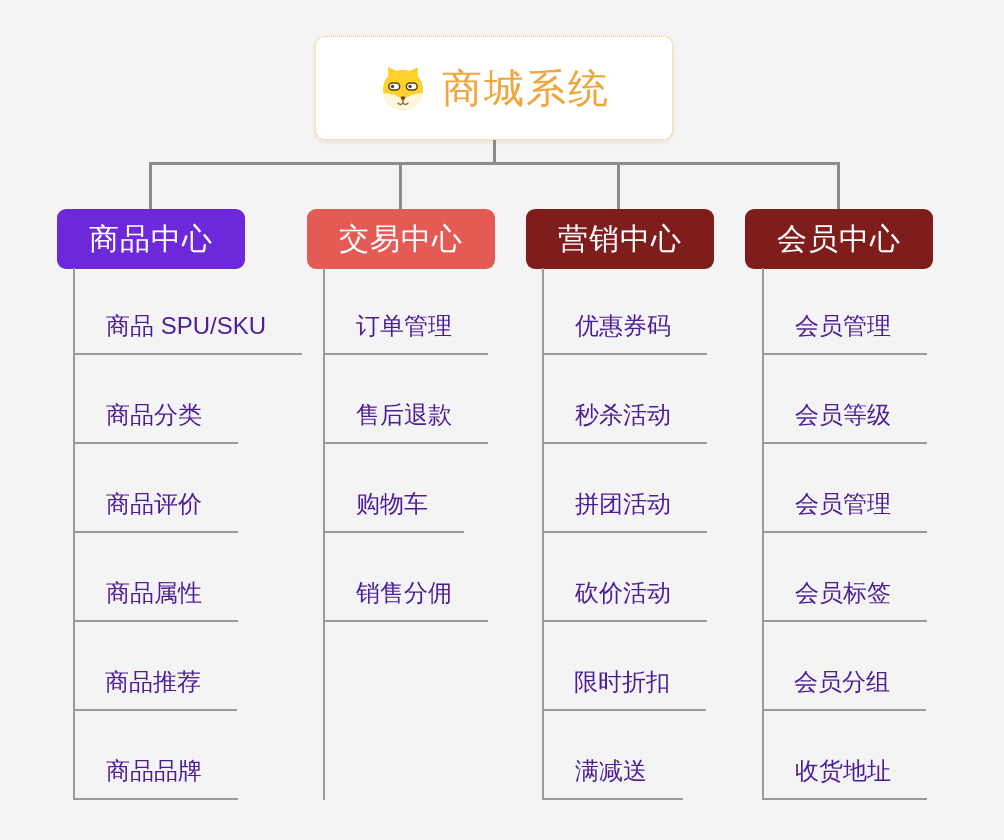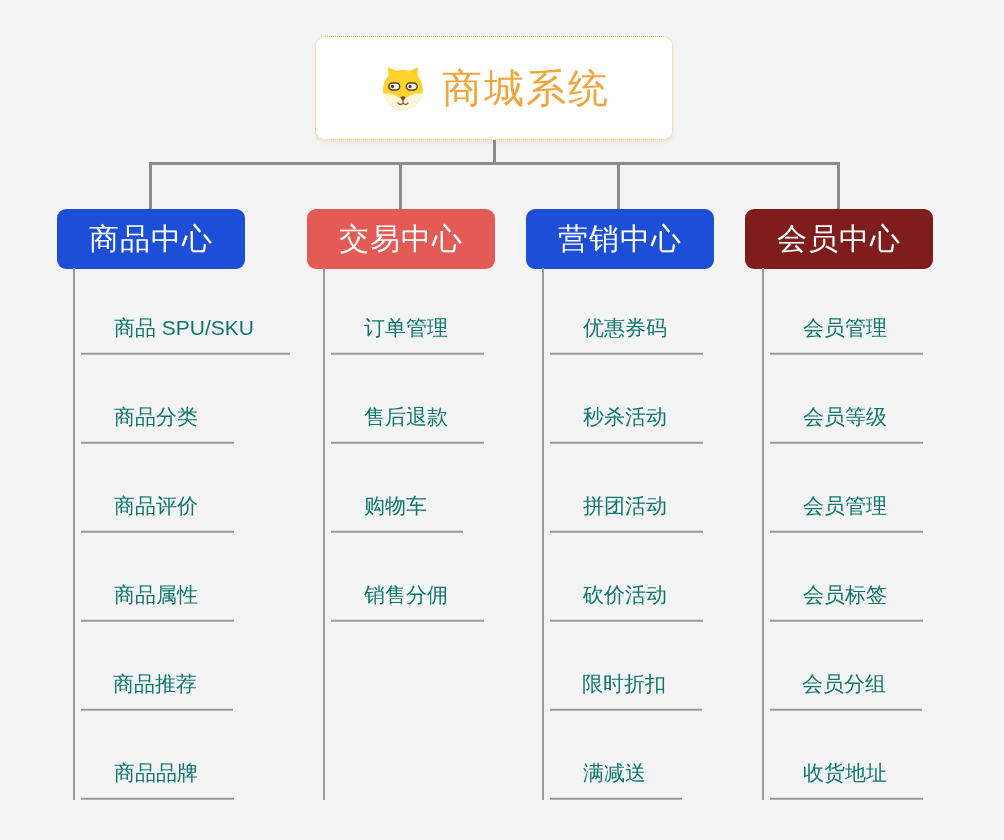--- a/index.html
+++ b/index.html
@@ -81,28 +81,28 @@
   .b3 .col { left: 762px; }
   .col::before {           
     content: "";
     position: absolute;
     left: 0; top: 0;
     width: 2px; height: 100%;
     background: #9a9a9a;
   }
   .item {
     position: absolute;
-    left: 8px;
+    left: 0;
     transform: translateY(-100%);
     white-space: nowrap;
     padding: 0 36px 12px 33px;
     border-bottom: 2px solid #9a9a9a;
-    font-size: 21px;
+    font-size: 24px;
     line-height: 1.25;
-    color: #0f766e;
+    color: #4c1d95;
     cursor: pointer;
   }
   .item:nth-child(1) { top: 87px; }
   .item:nth-child(2) { top: 176px; }
   .item:nth-child(3) { top: 265px; }
   .item:nth-child(4) { top: 354px; }
   .item:nth-child(5) { top: 443px; padding-left: 32px; }
   .item:nth-child(6) { top: 532px; }
 </style>
 </head>
@@ -134,21 +134,21 @@
   </div>
 
   <div class="conn conn-root-stem"></div>
   <div class="conn conn-horizontal"></div>
   <div class="conn conn-drop conn-drop-0"></div>
   <div class="conn conn-drop conn-drop-1"></div>
   <div class="conn conn-drop conn-drop-2"></div>
   <div class="conn conn-drop conn-drop-3"></div>
 
   <div class="branch b0">
-    <div class="hdr" style="background-color: #1d4ed8; text-align: center;">商品中心</div>
+    <div class="hdr" style="background-color: #6d28d9; text-align: center;">商品中心</div>
     <div class="col">
       <div class="item">商品 SPU/SKU</div>
       <div class="item">商品分类</div>
       <div class="item">商品评价</div>
       <div class="item">商品属性</div>
       <div class="item">商品推荐</div>
       <div class="item">商品品牌</div>
     </div>
   </div>
 
@@ -156,21 +156,21 @@
     <div class="hdr" style="background-color: rgb(228, 91, 85);">交易中心</div>
     <div class="col">
       <div class="item">订单管理</div>
       <div class="item">售后退款</div>
       <div class="item">购物车</div>
       <div class="item">销售分佣</div>
     </div>
   </div>
 
   <div class="branch b2">
-    <div class="hdr" style="background-color: #1d4ed8;">营销中心</div>
+    <div class="hdr" style="background-color: #7f1d1d;">营销中心</div>
     <div class="col">
       <div class="item">优惠券码</div>
       <div class="item">秒杀活动</div>
       <div class="item">拼团活动</div>
       <div class="item">砍价活动</div>
       <div class="item">限时折扣</div>
       <div class="item">满减送</div>
     </div>
   </div>
 

